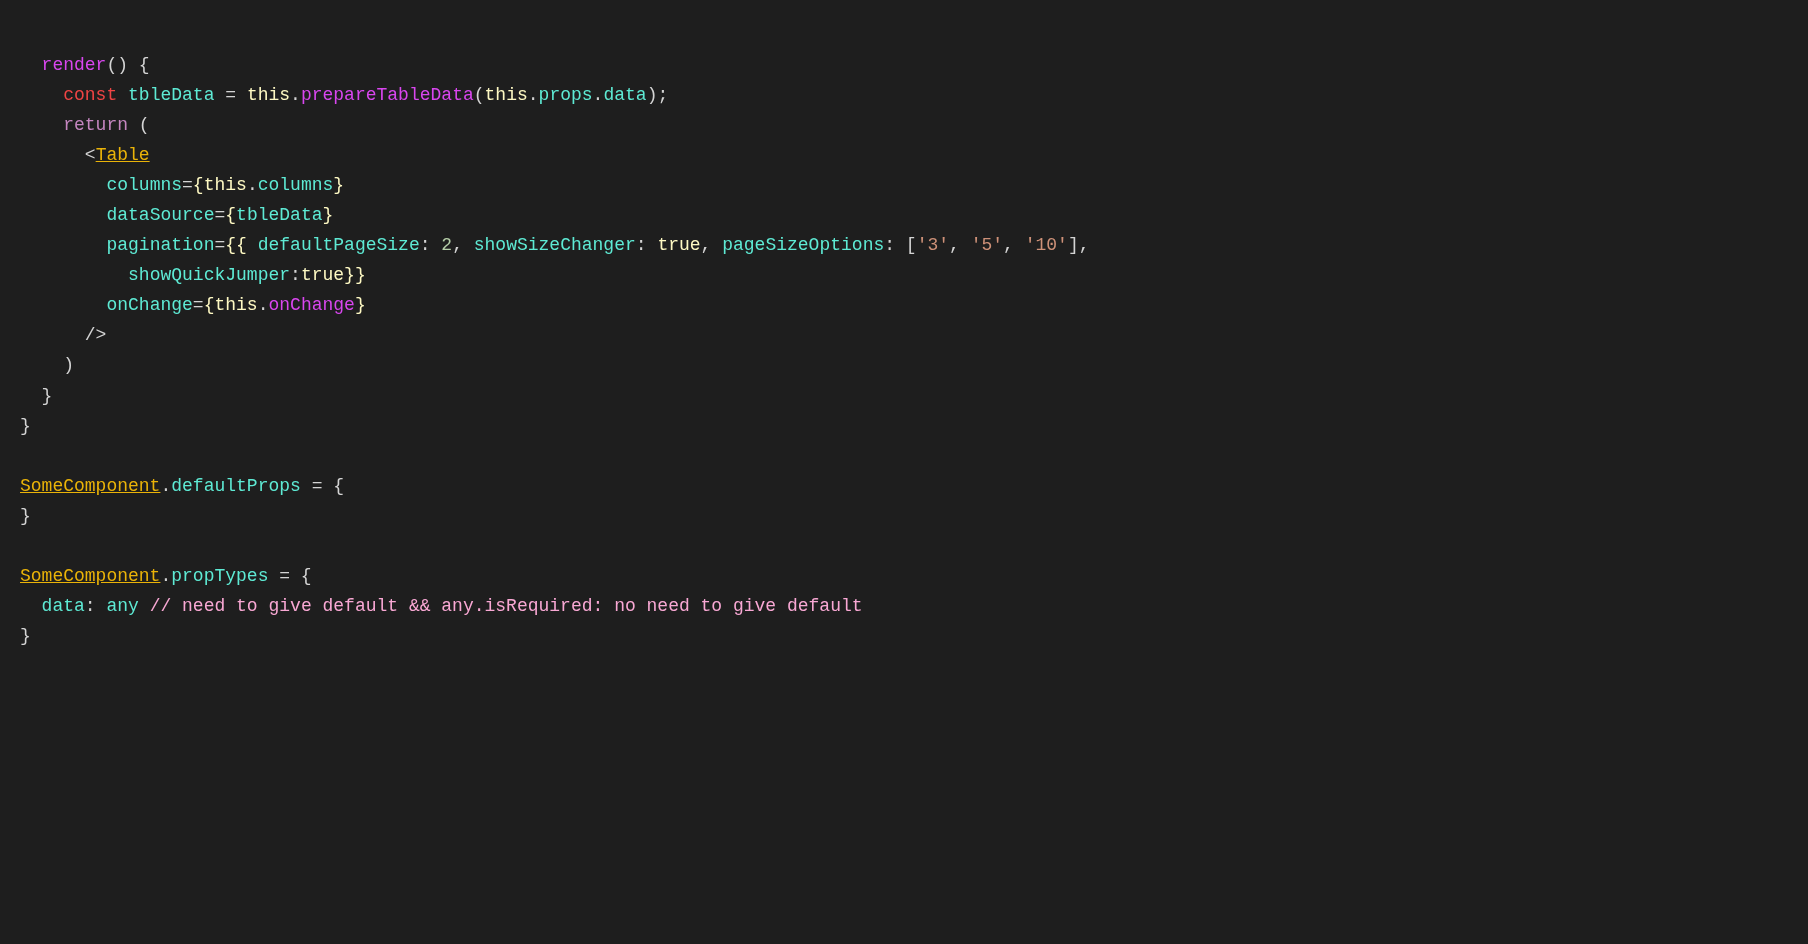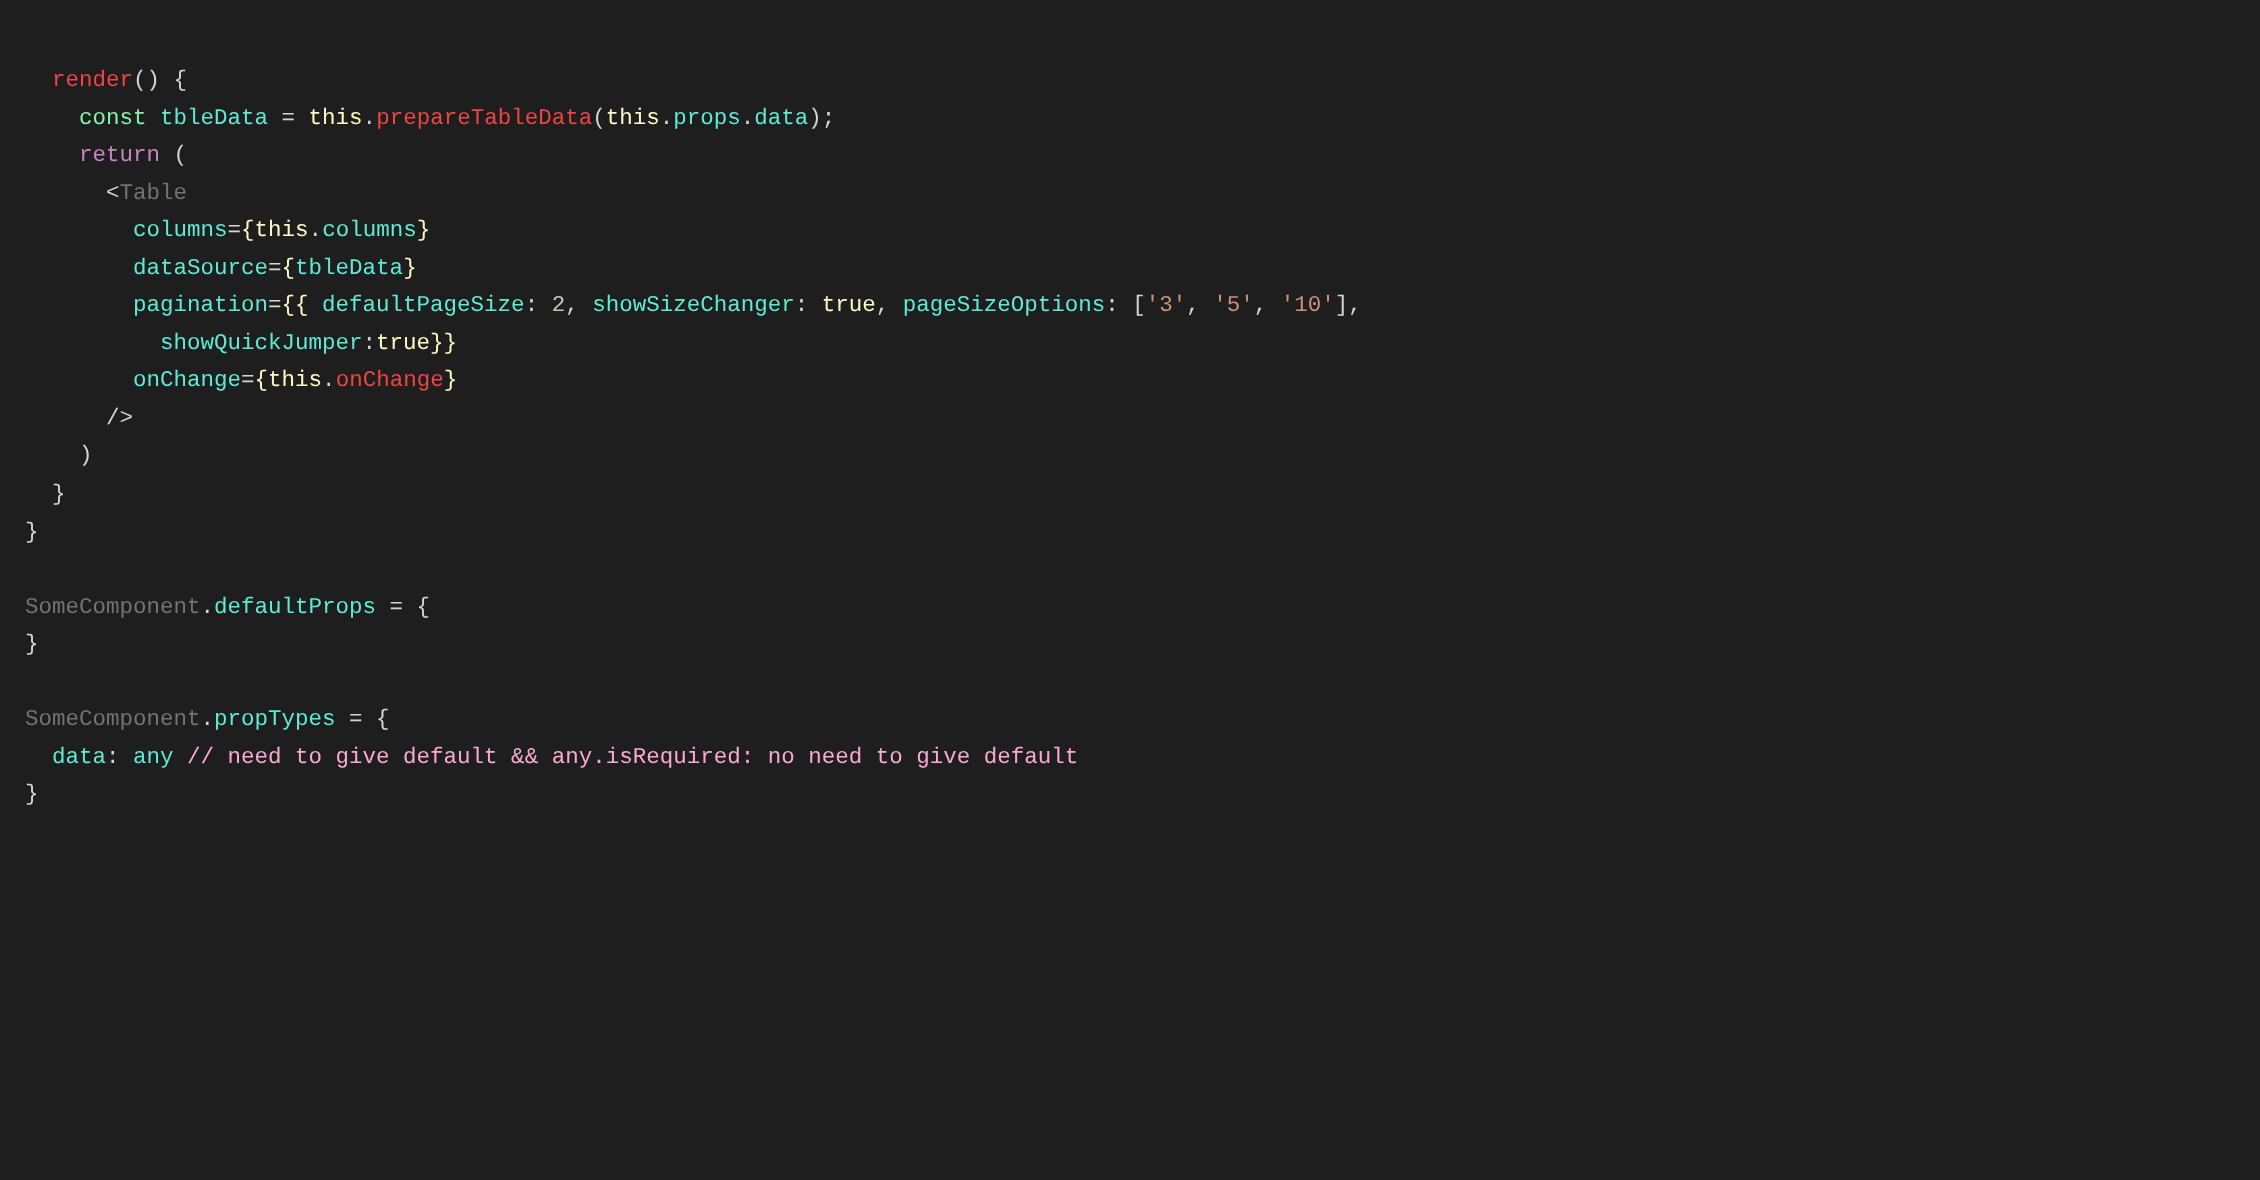--- a/index.html
+++ b/index.html
@@ -17,24 +17,24 @@
       padding: 50px 20px 20px 20px;
       position: relative;
     }
     .line {
       white-space: pre;
       position: relative;
       min-height: 30px;
     }
     .tok-keyword { color: #fef9c3; }       
     .tok-control { color: #c586c0; text-align: center; }       
-    .tok-storage { color: #86efac; }       
-    .tok-func { color: #ef4444; }          
+    .tok-storage { color: #ef4444; }       
+    .tok-func { color: #d946ef; }          
     .tok-var { color: #5eead4; }           
-    .tok-class { color: #737373; }         
+    .tok-class { color: #eab308; text-decoration: underline; }         
     .tok-punc { color: #d4d4d4; }
     .tok-string { color: #ce9178; }
     .tok-num { color: #b5cea8; }
     .tok-comment { color: #f9a8d4; }
     .cursor {
       display: inline-block;
       width: 2px;
       height: 24px;
       background: #c6c6c6;
       vertical-align: text-bottom;

